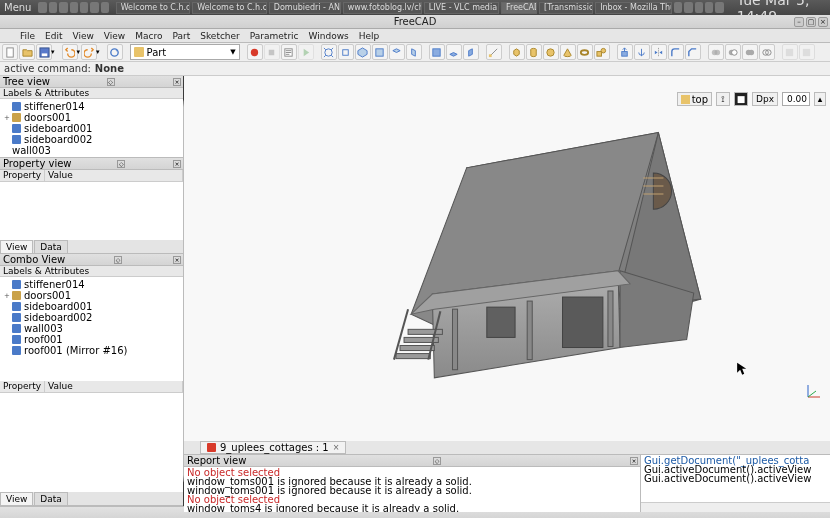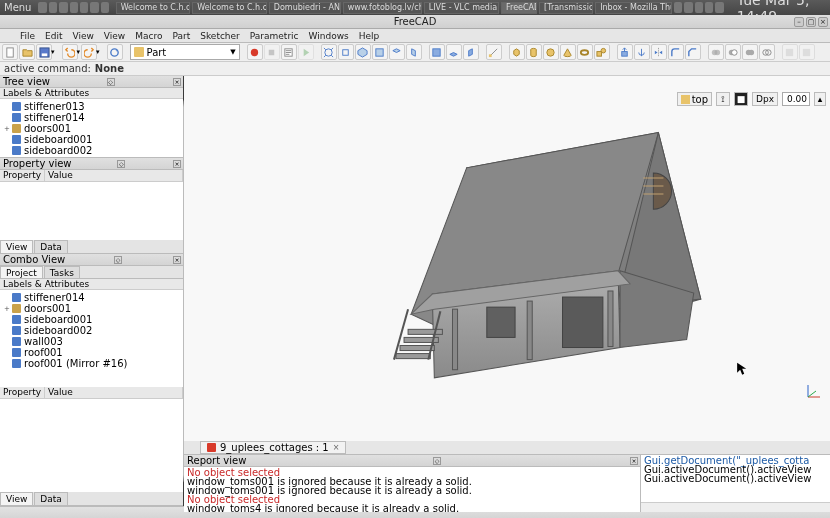--- a/index.html
+++ b/index.html
@@ -344,25 +344,20 @@
       <div class="panel-header">
         <span>Tree view</span>
         <span class="pbtn">◇</span>
         <span class="pbtn">×</span>
       </div>
       <div style="height:11px;background:#e8e8e8;border-bottom:1px solid #ccc;padding-left:3px;font-size:9px">Labels &amp; Attributes</div>
       <div class="tree" id="tree1">
           <div class="tree-item">
             <span class="exp"></span>
             <span class="ico" style="background:#4a7ac8"></span>
-            <span>stiffener013</span>
-          </div>
-          <div class="tree-item">
-            <span class="exp"></span>
-            <span class="ico" style="background:#4a7ac8"></span>
             <span>stiffener014</span>
           </div>
           <div class="tree-item">
             <span class="exp">+</span>
             <span class="ico" style="background:#caa24a"></span>
             <span>doors001</span>
           </div>
           <div class="tree-item">
             <span class="exp"></span>
             <span class="ico" style="background:#4a7ac8"></span>
@@ -395,24 +390,20 @@
         <div class="tab">View</div>
         <div class="tab inactive">Data</div>
       </div>
     </div>
 
     <div class="panel" style="flex:1">
       <div class="panel-header">
         <span>Combo View</span>
         <span class="pbtn">◇</span>
         <span class="pbtn">×</span>
-      </div>
-      <div class="tabs" style="border-bottom:1px solid #bbb">
-        <div class="tab">Project</div>
-        <div class="tab inactive">Tasks</div>
       </div>
       <div style="height:11px;background:#e8e8e8;border-bottom:1px solid #ccc;padding-left:3px;font-size:9px">Labels &amp; Attributes</div>
       <div class="tree" style="height:58px" id="tree2">
           <div class="tree-item">
             <span class="exp"></span>
             <span class="ico" style="background:#4a7ac8"></span>
             <span>stiffener014</span>
           </div>
           <div class="tree-item">
             <span class="exp">+</span>

